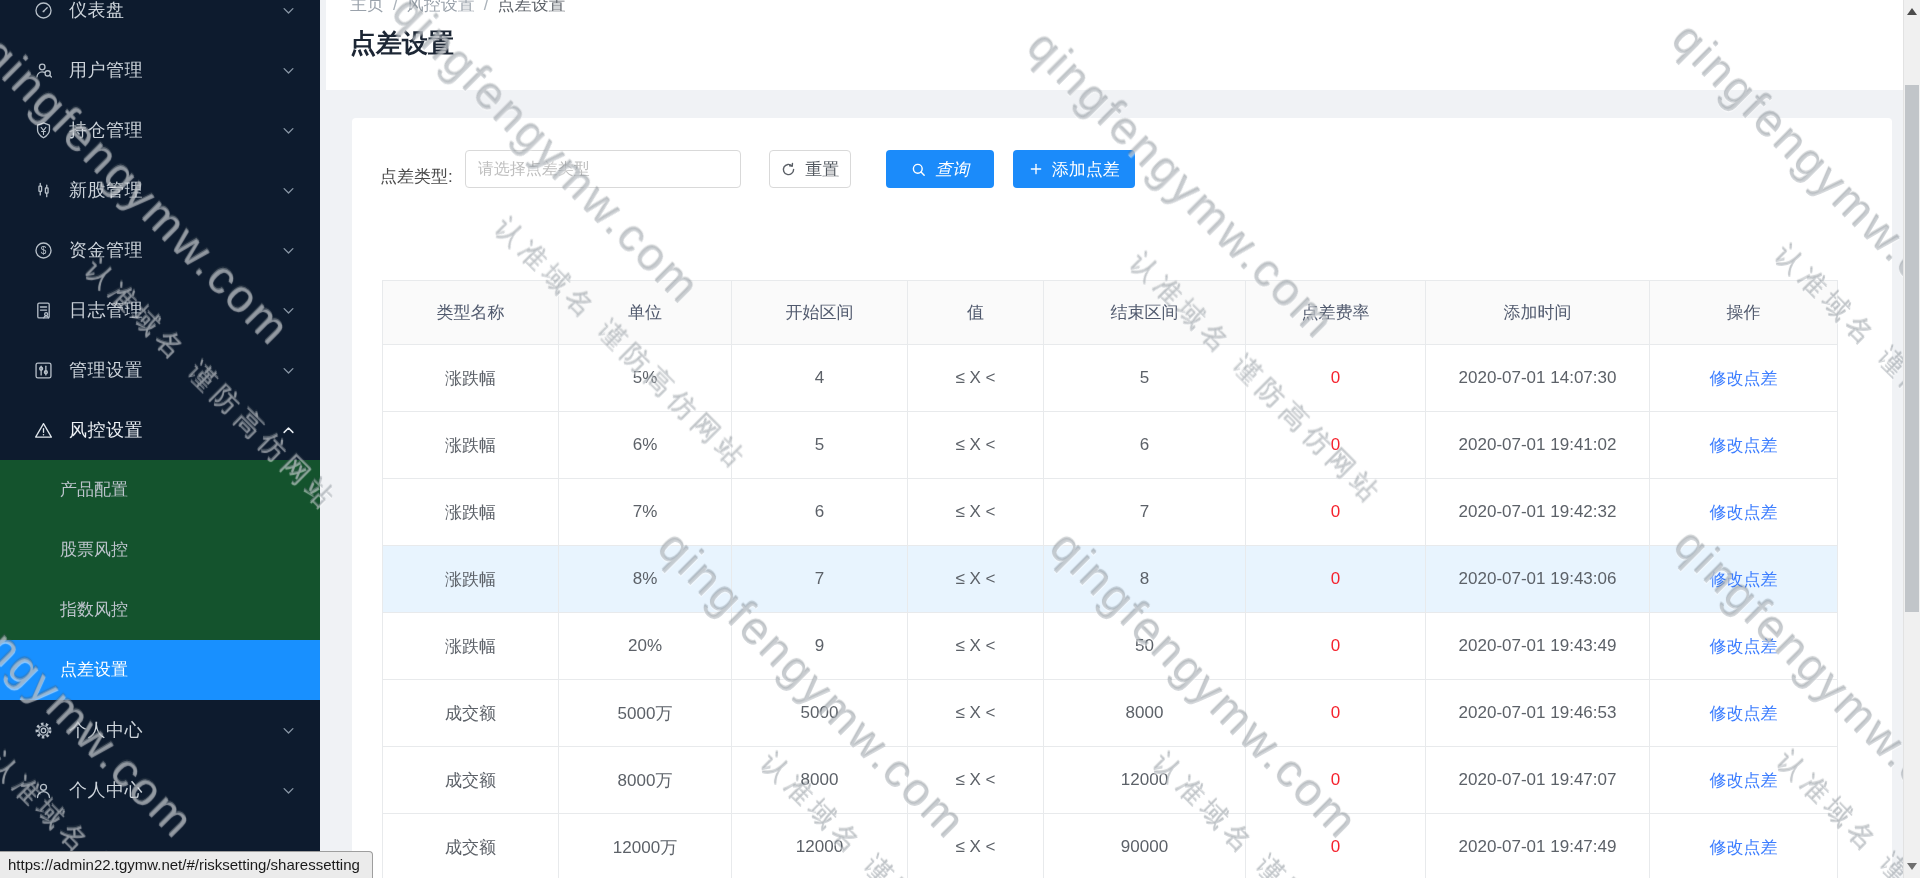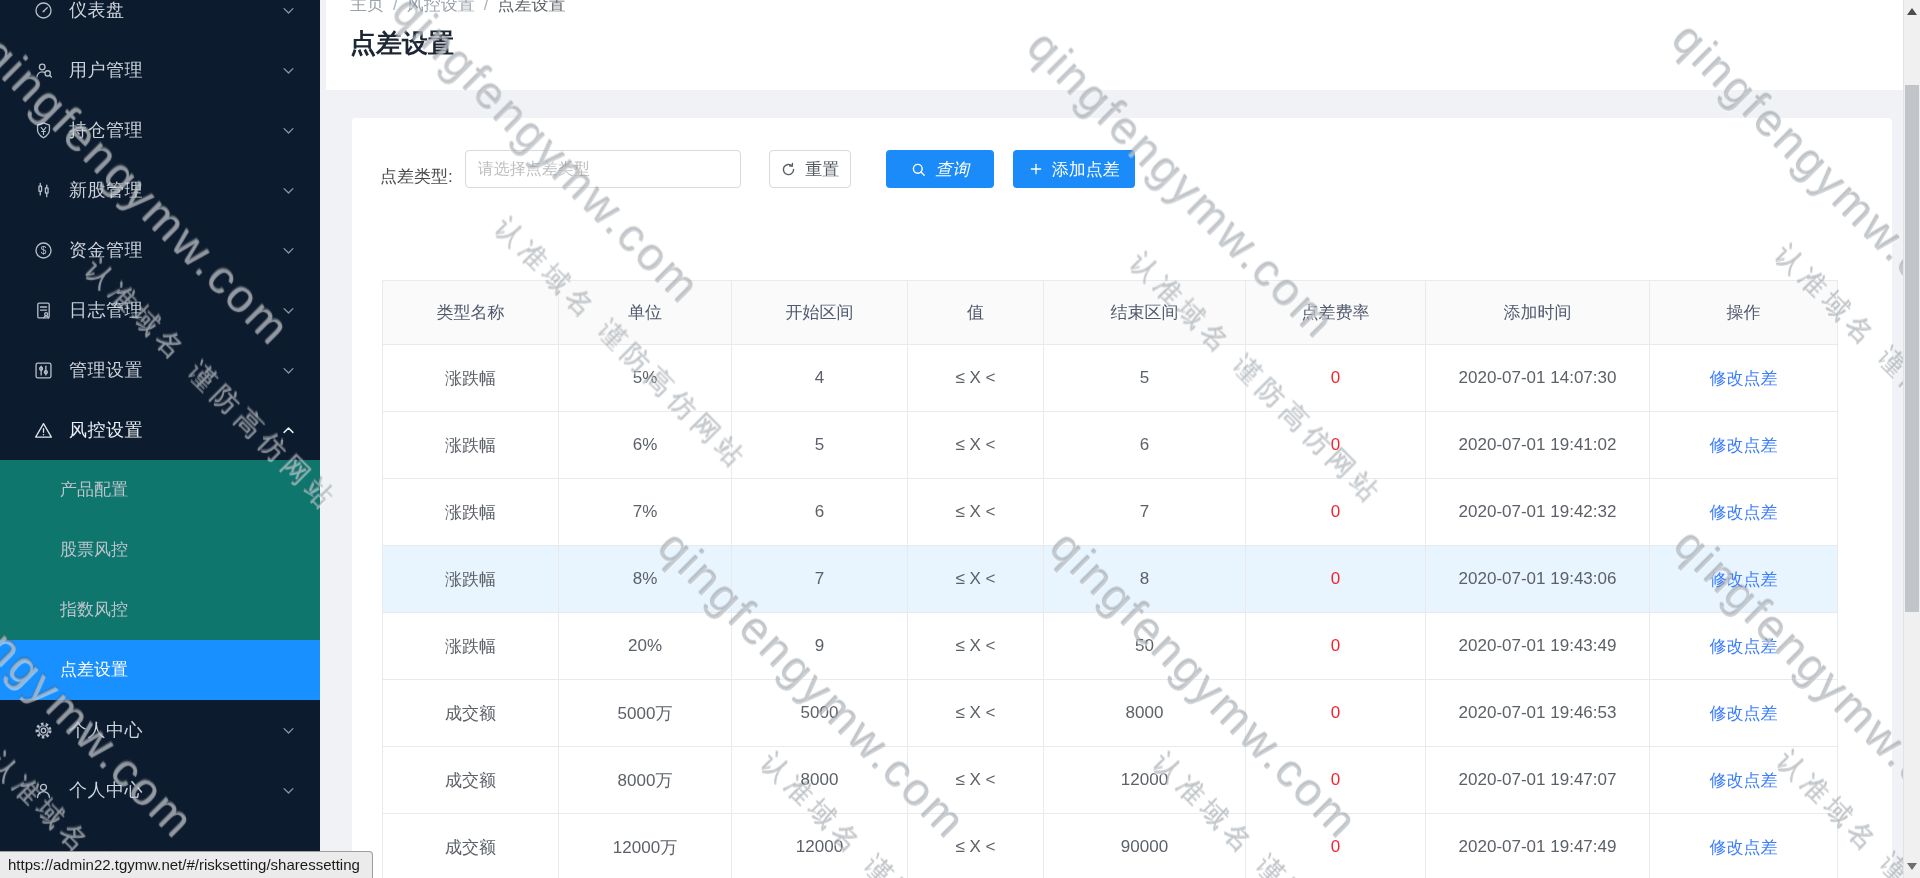--- a/index.html
+++ b/index.html
@@ -7,21 +7,21 @@
   *{box-sizing:border-box;}
 
   
   .sidebar{position:fixed;left:0;top:0;width:320px;height:878px;background:#0d1b2e;z-index:10;}
   .menu{margin-top:-20px;}
   .menu-item{height:60px;display:flex;align-items:center;padding:0 24px 0 33px;cursor:pointer;}
   .menu-item .mi{width:21px;height:21px;flex:0 0 21px;margin-right:15px;}
   .menu-item .lbl{flex:1;font-size:18px;color:#ccd3da;letter-spacing:.5px;}
   .menu-item .chev{width:15px;height:15px;flex:0 0 15px;}
   .chev.up{transform:rotate(180deg);}
-  .submenu{background:#0f766e;}
+  .submenu{background:#14532d;}
   .submenu-item{height:60px;line-height:60px;padding-left:60px;font-size:17px;color:#bdc4cc;cursor:pointer;}
   .submenu-item.active{background:#1890ff;color:#ffffff;}
 
   
   .main{margin-left:320px;width:1583px;height:878px;}
   .page-head{background:#ffffff;height:90px;padding-left:24px;overflow:hidden;margin-left:6px;}
   .crumbs{margin-top:-7px;font-size:17px;color:#9aa2ab;line-height:24px;}
   .crumbs .sep{margin:0 9px;color:#aab2ba;}
   .crumbs .current{color:#5c6168;}
   .page-title{font-size:26px;font-weight:700;color:#1c2634;margin-top:9px;line-height:34px;}

